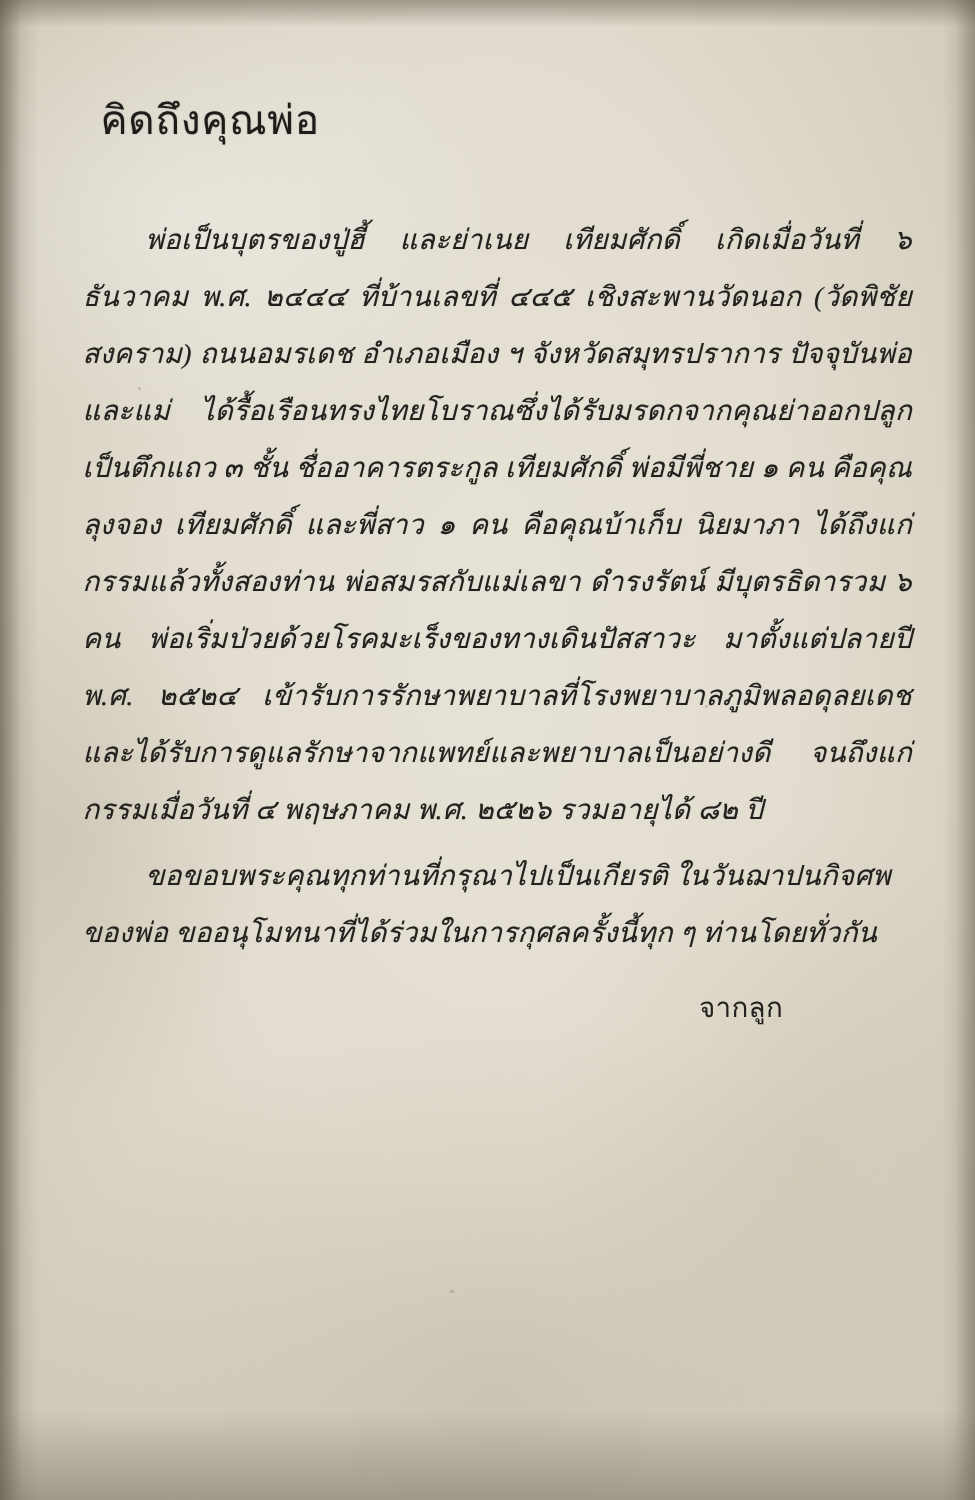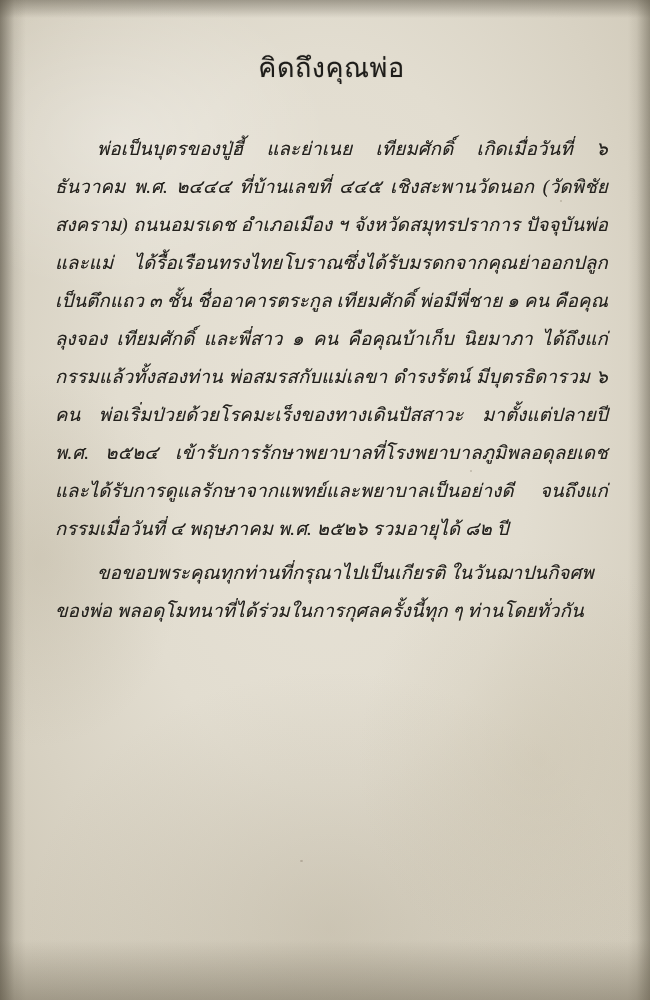--- a/index.html
+++ b/index.html
@@ -61,23 +61,23 @@
     background: linear-gradient(to top, rgba(96,88,70,0.42), rgba(96,88,70,0));
     pointer-events: none;
   }
   .content {
     position: absolute;
     left: 55px;
     right: 42px;
     top: 0;
   }
   .doc-title {
-    margin: 0;
+    margin: 12px;
     padding-top: 52px;
-    text-align: center;
+    text-align: left;
     font-size: 27px;
     line-height: 1.25;
     letter-spacing: 0.5px;
     color: #1d1c19;
     font-weight: 400;
     text-shadow: 0 0 1px rgba(40,38,32,0.35);
   }
   .body-block {
     margin-top: 44px;
   }
@@ -124,23 +124,24 @@
 <div class="page-scan">
 
   <div class="paper-tint"></div>
 
   <div class="content">
 
     <h1 class="doc-title">คิดถึงคุณพ่อ</h1>
 
     <div class="body-block">
       <p class="para indent">พ่อเป็นบุตรของปู่ฮี้ และย่าเนย เทียมศักดิ์ เกิดเมื่อวันที่ ๖ ธันวาคม พ.ศ. ๒๔๔๔ ที่บ้านเลขที่ ๔๔๕ เชิงสะพานวัดนอก (วัดพิชัยสงคราม) ถนนอมรเดช อำเภอเมือง ฯ จังหวัดสมุทรปราการ ปัจจุบันพ่อและแม่ ได้รื้อเรือนทรงไทยโบราณซึ่งได้รับมรดกจากคุณย่าออกปลูกเป็นตึกแถว ๓ ชั้น ชื่ออาคารตระกูล เทียมศักดิ์ พ่อมีพี่ชาย ๑ คน คือคุณลุงจอง เทียมศักดิ์ และพี่สาว ๑ คน คือคุณบ้าเก็บ นิยมาภา ได้ถึงแก่กรรมแล้วทั้งสองท่าน พ่อสมรสกับแม่เลขา ดำรงรัตน์ มีบุตรธิดารวม ๖ คน พ่อเริ่มป่วยด้วยโรคมะเร็งของทางเดินปัสสาวะ มาตั้งแต่ปลายปี พ.ศ. ๒๕๒๔ เข้ารับการรักษาพยาบาลที่โรงพยาบาลภูมิพลอดุลยเดช และได้รับการดูแลรักษาจากแพทย์และพยาบาลเป็นอย่างดี จนถึงแก่กรรมเมื่อวันที่ ๔ พฤษภาคม พ.ศ. ๒๕๒๖ รวมอายุได้ ๘๒ ปี</p>
-      <p class="para indent last-line-left">ขอขอบพระคุณทุกท่านที่กรุณาไปเป็นเกียรติ ในวันฌาปนกิจศพของพ่อ พลอดุโมทนาที่ได้ร่วมในการกุศลครั้งนี้ทุก ๆ ท่านโดยทั่วกัน</p>
+      <p class="para indent last-line-left">ขอขอบพระคุณทุกท่านที่กรุณาไปเป็นเกียรติ ในวันฌาปนกิจศพของพ่อ ขออนุโมทนาที่ได้ร่วมในการกุศลครั้งนี้ทุก ๆ ท่านโดยทั่วกัน</p>
     </div>
 
+    <div class="signature">จากลูก</div>
 
   </div>
 
   <div class="speckle" style="left:92px; top:258px; width:2px; height:2px;"></div>
   <div class="speckle" style="left:470px; top:470px; width:2px; height:2px;"></div>
   <div class="speckle" style="left:300px; top:860px; width:3px; height:2px;"></div>
   <div class="speckle" style="left:560px; top:200px; width:2px; height:2px;"></div>
 
   <div class="edge-top"></div>
   <div class="edge-left"></div>

